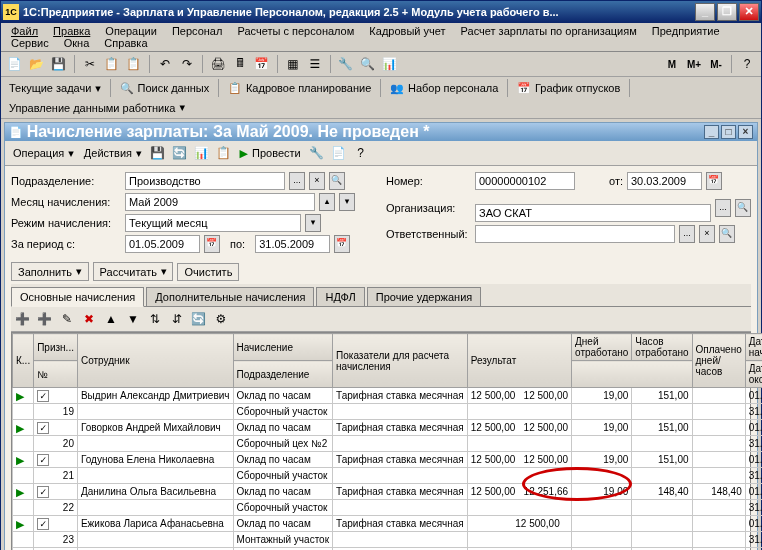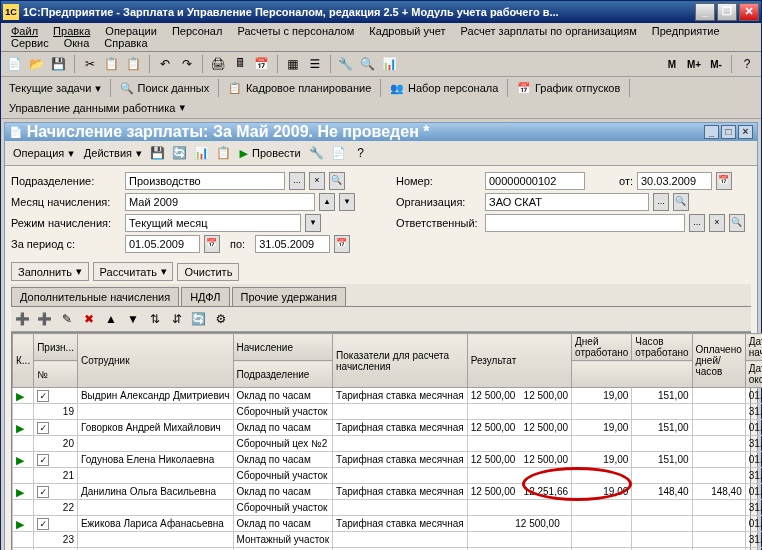--- a/index.html
+++ b/index.html
@@ -188,21 +188,21 @@
         <div style="flex:1">
           <div class="form-row">
             <span class="form-label" style="width:85px">Номер:</span>
             <input class="form-input" style="width: 100px;" value="00000000102">
             <span style="margin-left:30px">от:</span>
             <input class="form-input" style="width: 75px;" value="30.03.2009">
             <span class="form-input-btn">📅</span>
           </div>
           <div class="form-row">
             <span class="form-label" style="width:85px">Организация:</span>
-            <input class="form-input" style="width: 164px;" value="ЗАО СКАТ">
+            <input class="form-input" style="width: 236px; margin-top: 11px;" value="ЗАО СКАТ">
             <span class="form-input-btn">...</span>
             <span class="form-input-btn">🔍</span>
           </div>
           <div class="form-row">
             <span class="form-label" style="width:85px">Ответственный:</span>
             <input class="form-input" style="width: 200px;" value="">
             <span class="form-input-btn">...</span>
             <span class="form-input-btn">×</span>
             <span class="form-input-btn">🔍</span>
           </div>
@@ -211,20 +211,21 @@
 
       <div class="form-row" style="margin-top:6px">
         <div class="drop-btn"><span>Заполнить</span> ▾</div>
         <div class="drop-btn"><span>Рассчитать</span> ▾</div>
         <div class="drop-btn">
             <span>Очистить</span>
           </div>
       </div>
 
       <div class="tabs">
+        <div class="tab active">Основные начисления</div>
         <div class="tab">Дополнительные начисления</div>
         <div class="tab">НДФЛ</div>
         <div class="tab">Прочие удержания</div>
       </div>
 
       <div class="grid-toolbar">
         <div class="tb-btn" style="color:#080">➕</div>
         <div class="tb-btn">➕</div>
         <div class="tb-btn">✎</div>
         <div class="tb-btn" style="color:#c00">✖</div>

